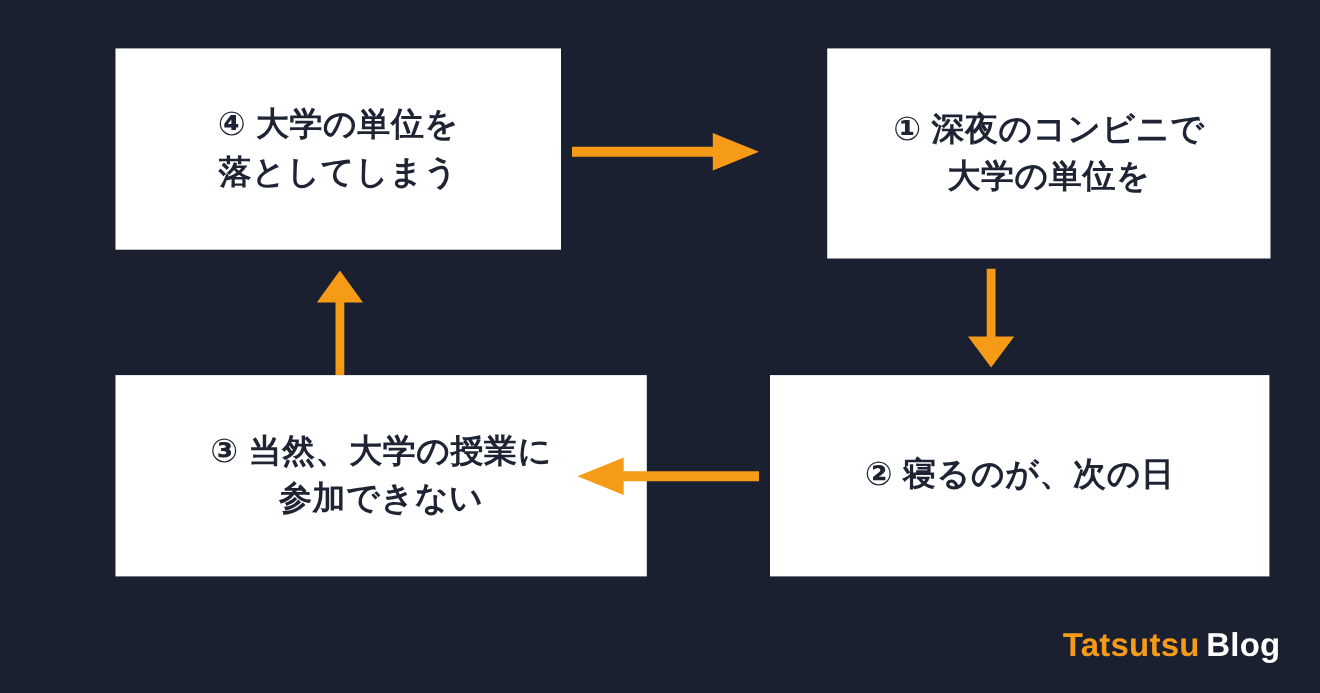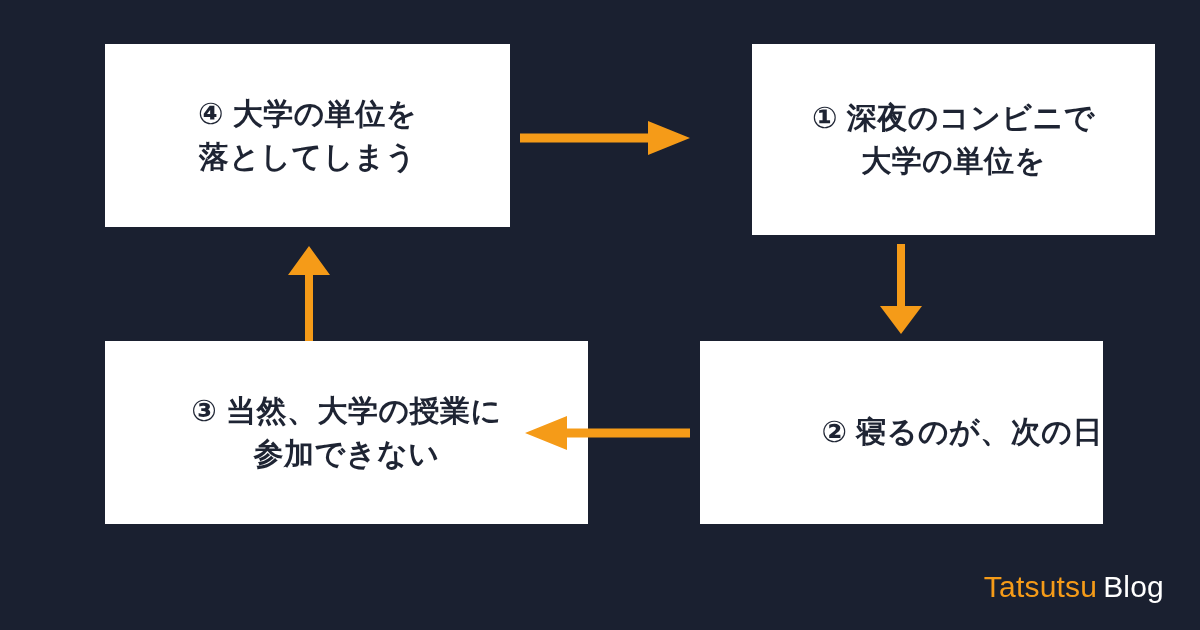--- a/index.html
+++ b/index.html
@@ -36,40 +36,40 @@
     font-weight: 700;
     font-size: 30px;
     line-height: 1.42;
     letter-spacing: 0.5px;
     white-space: nowrap;
   }
 
   #node-4 { left: 105px;  top: 44px;  width: 405px; height: 183px; }
   #node-1 { left: 736px;  top: 44px;  width: 403px; height: 191px; margin-left: 16px; }
   #node-3 { left: 105px;  top: 341px; width: 483px; height: 183px; }
-  #node-2 { left: 700px;  top: 341px; width: 403px; height: 183px; align-items: flex-end; }
+  #node-2 { left: 700px;  top: 341px; width: 454px; height: 183px; }
 
   
   .arrow {
     position: absolute;
   }
   .arrow svg { display: block; }
 
   #arrow-top    { left: 520px; top: 118px; }
   #arrow-right  { left: 880px; top: 244px; }
   #arrow-bottom { left: 525px; top: 413px; }
   #arrow-left   { left: 288px; top: 246px; }
 
   
   #logo {
     position: absolute;
     right: 36px;
     bottom: 26px;
     font-size: 30px;
-    font-weight: 400;
+    font-weight: 700;
     letter-spacing: 0.2px;
     white-space: nowrap;
   }
   #logo .brand { color: #f59b18; }
   #logo .suffix { color: #ffffff; margin-left: 6px; }
 </style>
 </head>
 <body>
 
 <div id="canvas">

